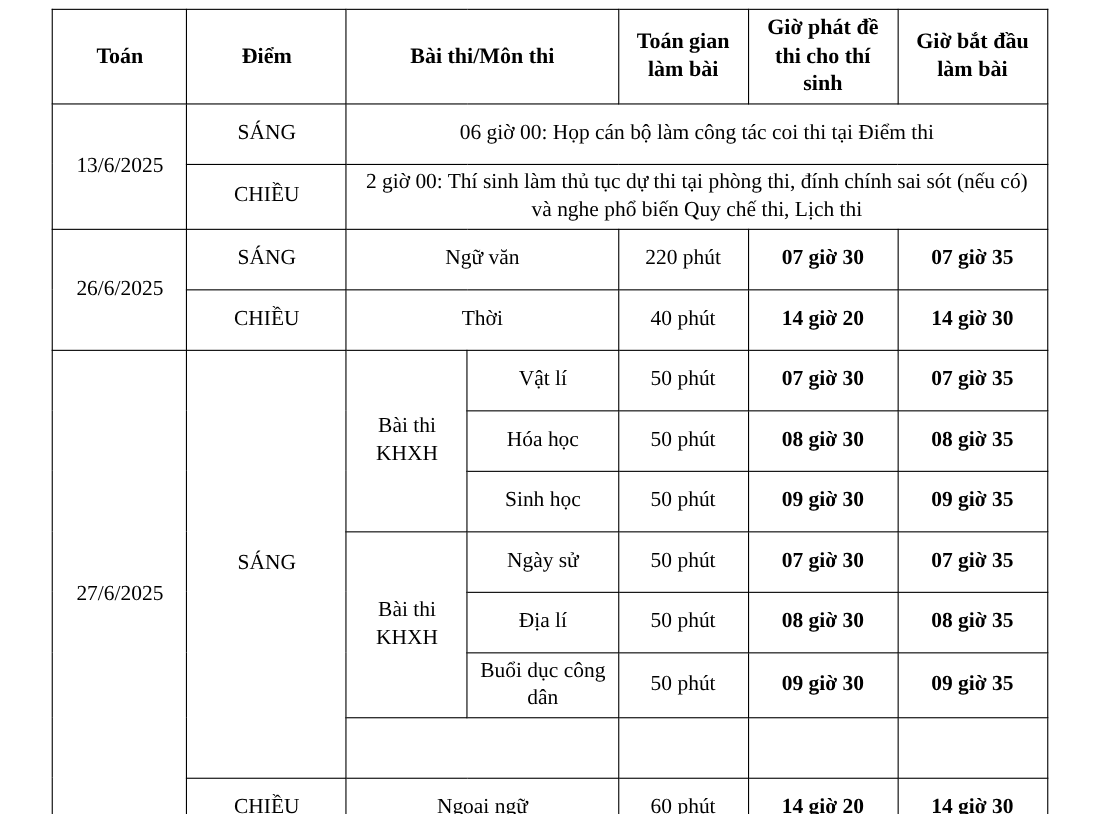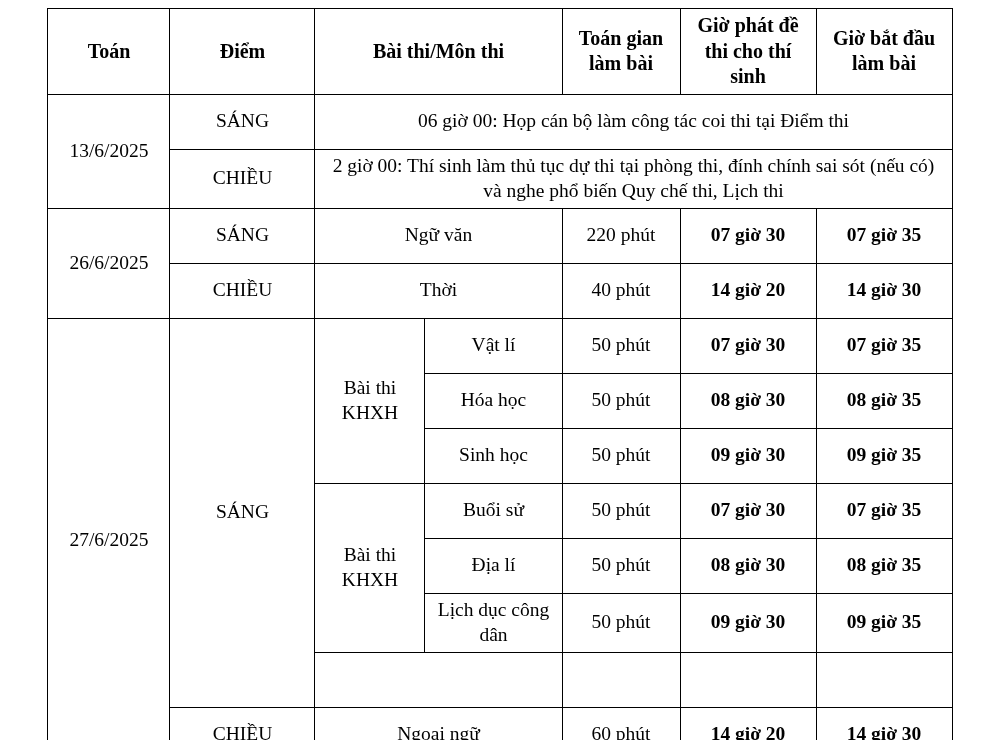--- a/index.html
+++ b/index.html
@@ -138,35 +138,35 @@
 
       <tr>
         <td class="tall">Sinh học</td>
         <td>50 phút</td>
         <td class="bold">09 giờ 30</td>
         <td class="bold">09 giờ 35</td>
       </tr>
 
       <tr>
         <td rowspan="3" class="merged-mon two-line">Bài thi KHXH</td>
-        <td class="tall">Buổi sử</td>
+        <td class="tall">Ngày sử</td>
         <td>50 phút</td>
         <td class="bold">07 giờ 30</td>
         <td class="bold">07 giờ 35</td>
       </tr>
 
       <tr>
         <td class="tall">Địa lí</td>
         <td>50 phút</td>
         <td class="bold">08 giờ 30</td>
         <td class="bold">08 giờ 35</td>
       </tr>
 
       <tr>
-        <td class="tall two-line">Lịch dục công dân</td>
+        <td class="tall two-line">Buổi dục công dân</td>
         <td>50 phút</td>
         <td class="bold">09 giờ 30</td>
         <td class="bold">09 giờ 35</td>
       </tr>
 
       <tr>
         <td class="tall" colspan="2"></td>
         <td></td>
         <td></td>
         <td></td>

